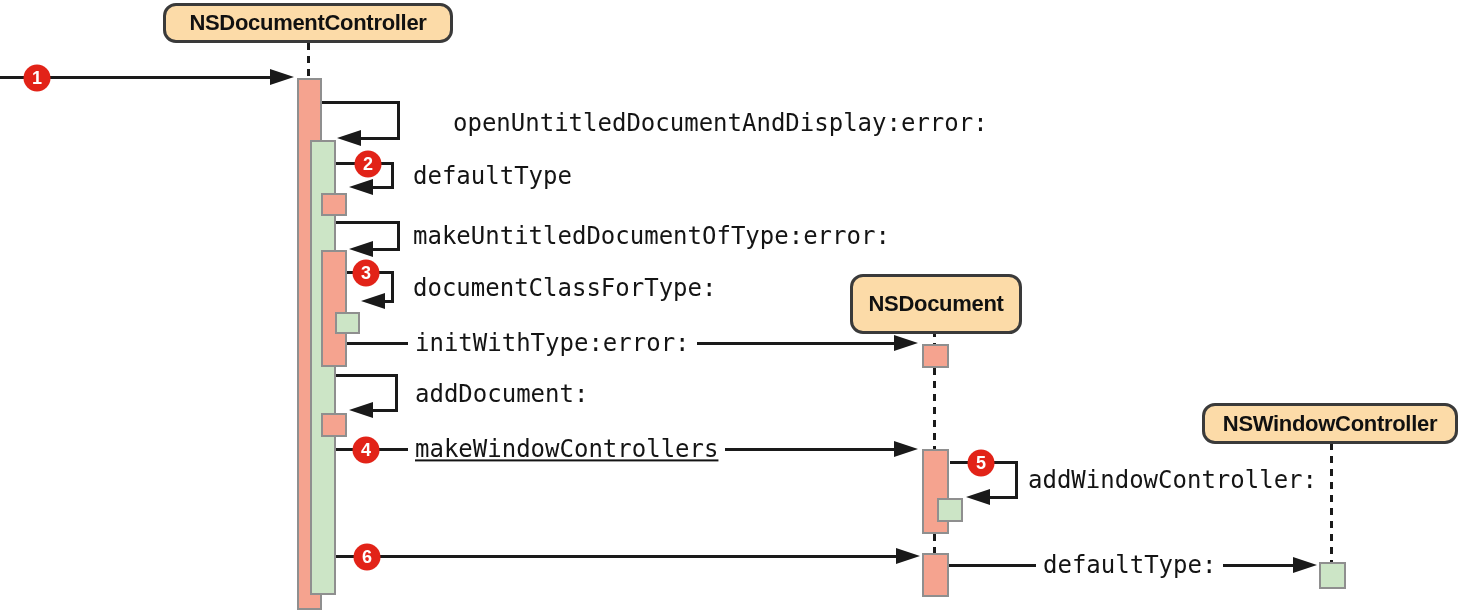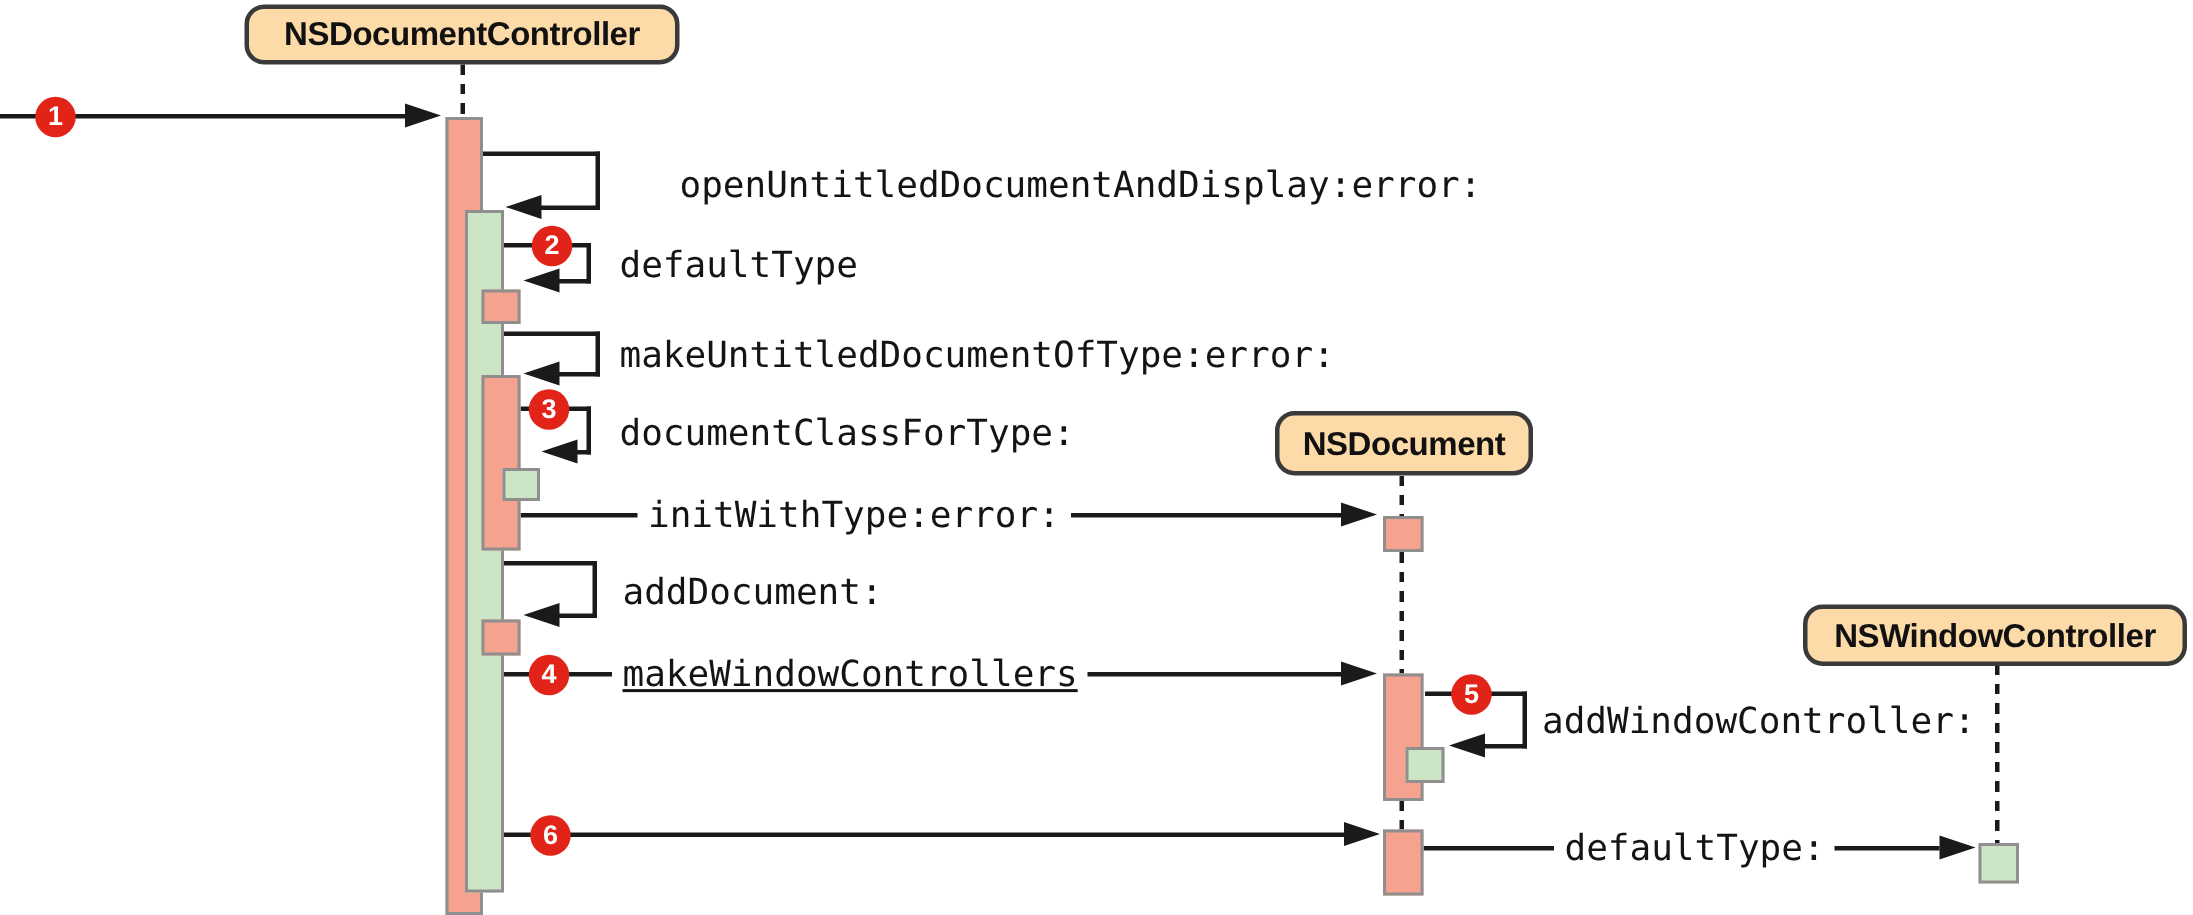--- a/index.html
+++ b/index.html
@@ -122,32 +122,32 @@
   <div class="head-l" style="left:337px; top:130px;"></div>
   <div class="head-l" style="left:349px; top:179px;"></div>
   <div class="head-l" style="left:349px; top:241px;"></div>
   <div class="head-l" style="left:361px; top:293px;"></div>
   <div class="head-l" style="left:349px; top:402px;"></div>
   <div class="head-l" style="left:966px; top:489px;"></div>
 
   <div class="class-box" style="left:163px; top:3px; width:290px; height:40px;">
     <span>NSDocumentController</span>
   </div>
-  <div class="class-box" style="left:850px; top:274px; width:172px; height:43px;">
+  <div class="class-box" style="left:850px; top:274px; width:172px; height:60px;">
     <span>NSDocument</span>
   </div>
   <div class="class-box" style="left:1202px; top:403px; width:256px; height:41px;">
     <span>NSWindowController</span>
   </div>
 
   <div class="msg" style="left:413px; top:124px;margin-left:40px;">openUntitledDocumentAndDisplay:error:</div>
   <div class="msg" style="left:413px; top:237px;">makeUntitledDocumentOfType:error:</div>
   <div class="msg" style="left:413px; top:177px;">defaultType</div>
   <div class="msg" style="left:413px; top:289px;">documentClassForType:</div>
-  <div class="msg bg" style="left:408px; top:344px;margin-left:17px;">initWithType:error:</div>
+  <div class="msg bg" style="left:408px; top:344px;">initWithType:error:</div>
   <div class="msg" style="left:415px; top:395px;">addDocument:</div>
   <div class="msg bg" style="left:408px; top:450px;text-decoration:underline;">makeWindowControllers</div>
   <div class="msg" style="left:1028px; top:481px;">addWindowController:</div>
   <div class="msg bg" style="left:1036px; top:566px;">defaultType:</div>
 
   <div class="badge" style="left:37px; top:78px;">1</div>
   <div class="badge" style="left:368px; top:164px;">2</div>
   <div class="badge" style="left:366px; top:273px;">3</div>
   <div class="badge" style="left:366px; top:450px;">4</div>
   <div class="badge" style="left:981px; top:463px;">5</div>

